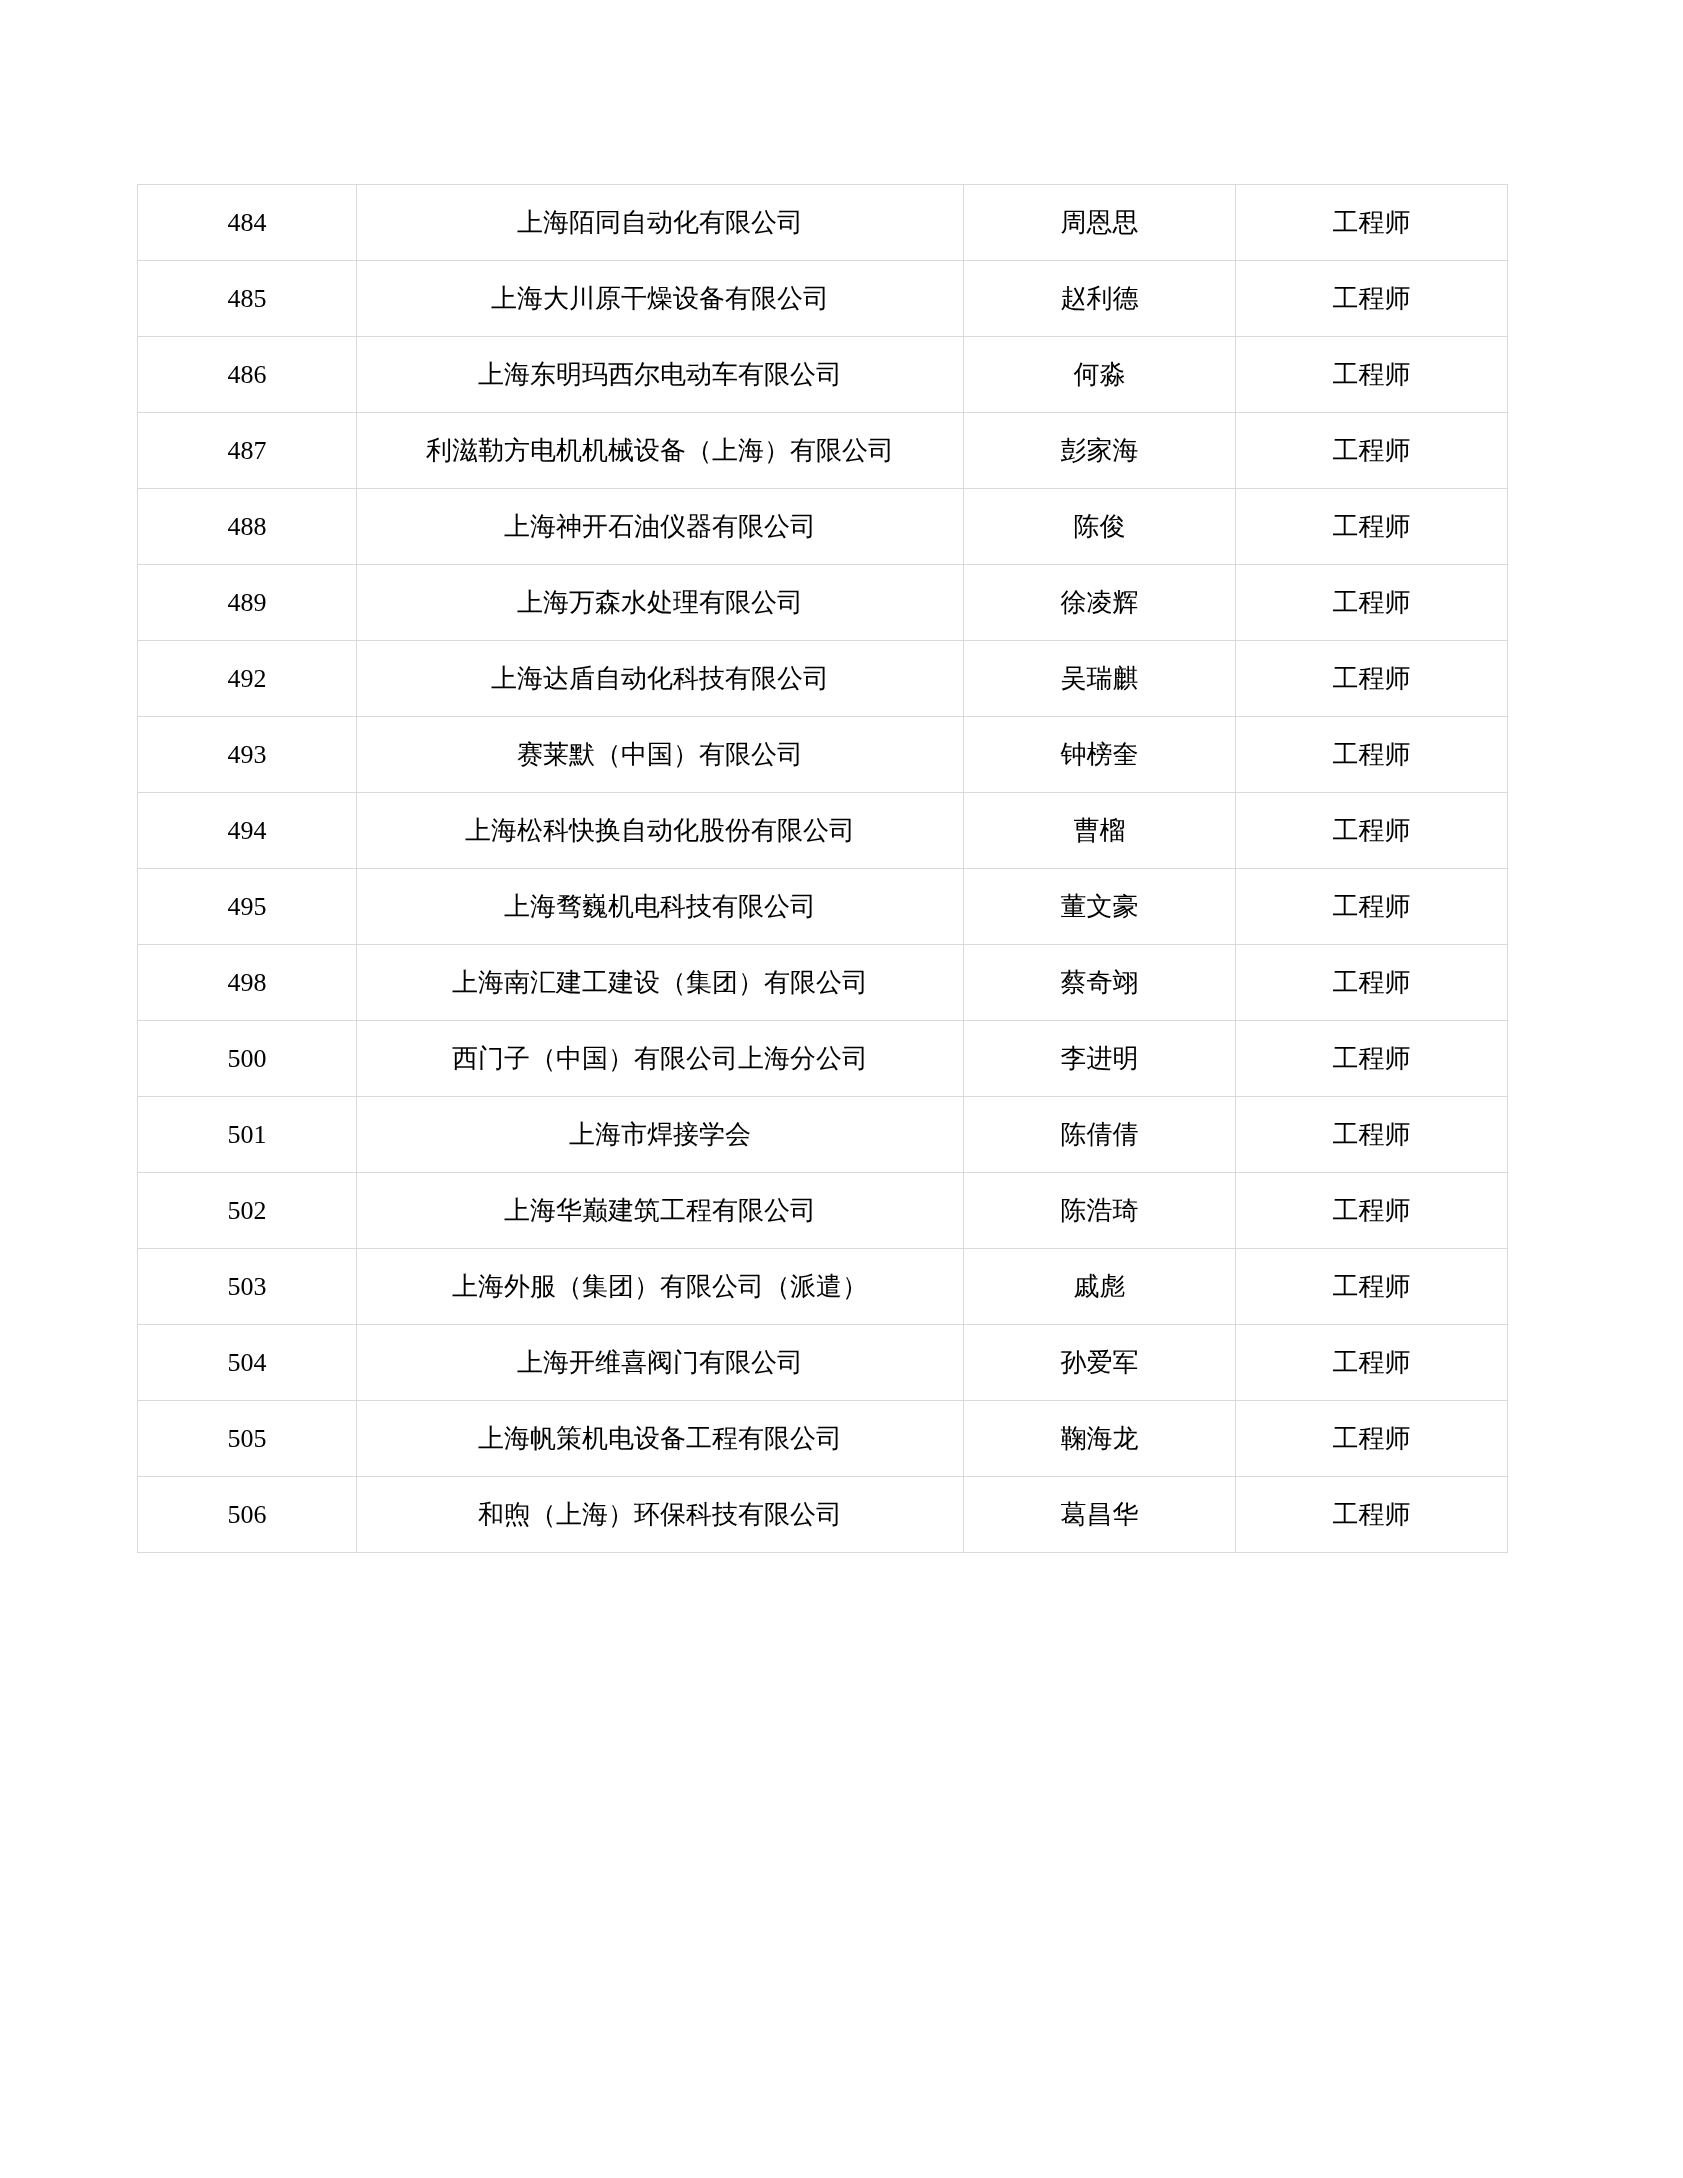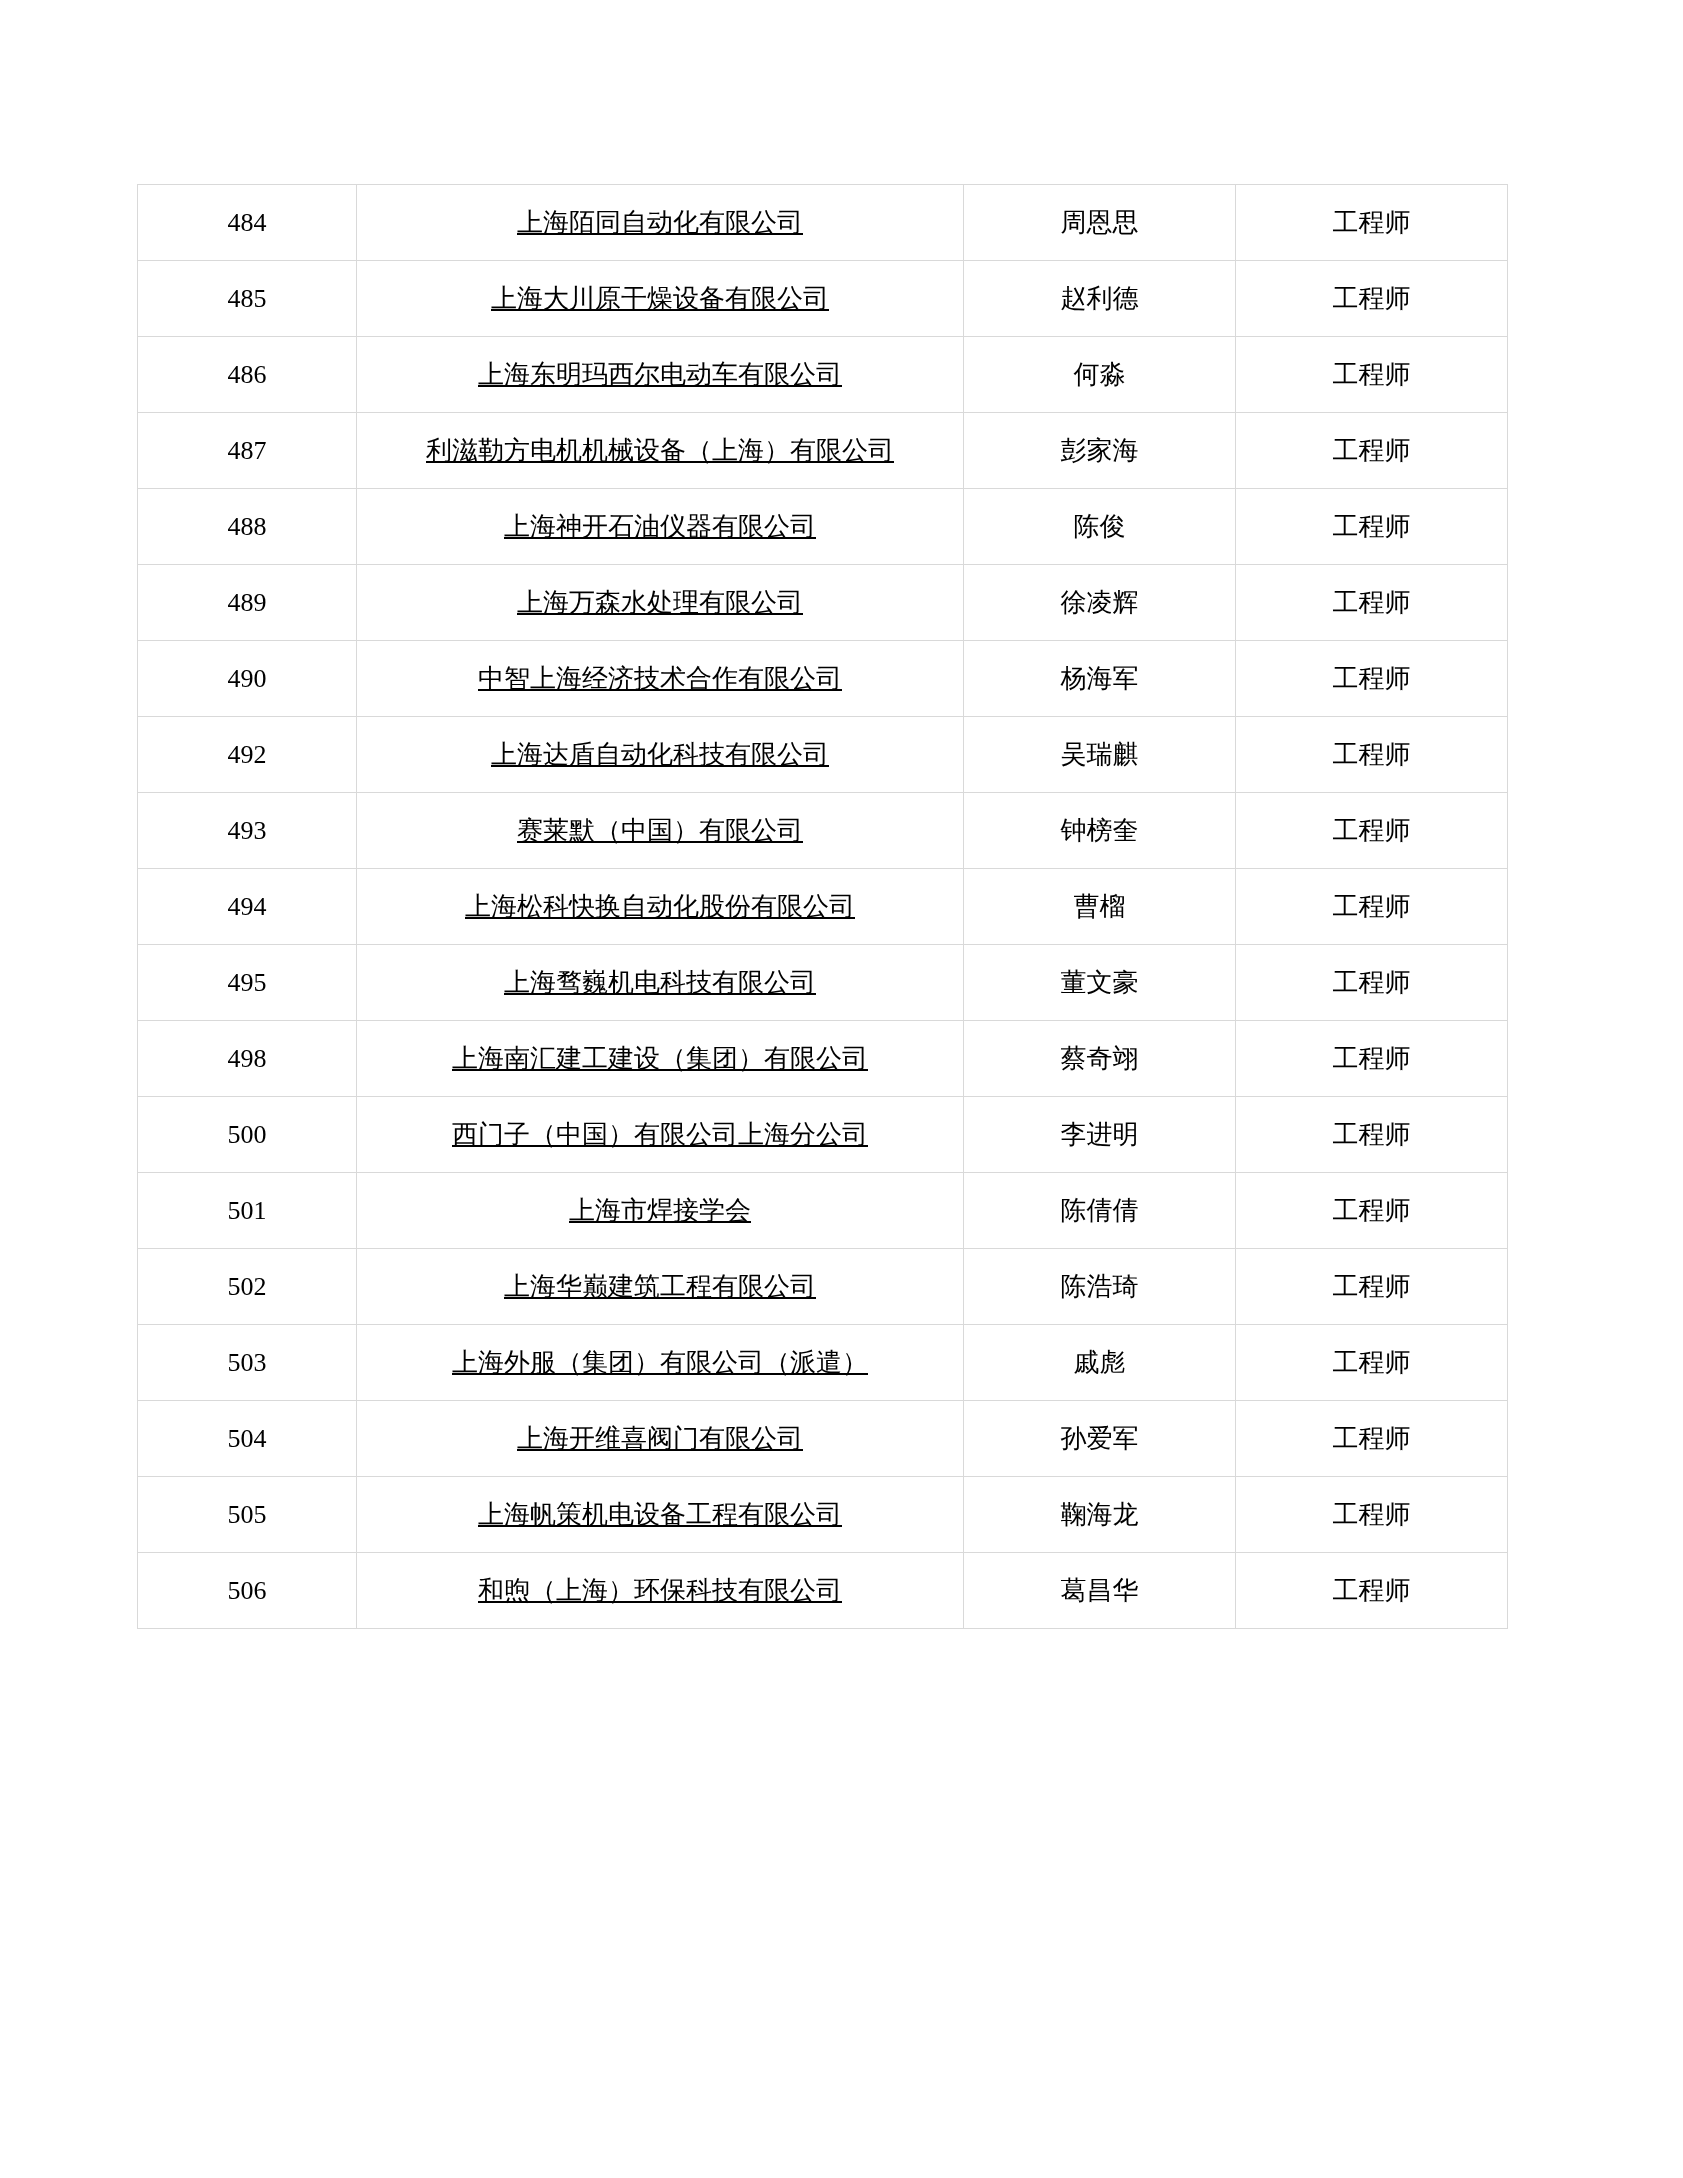--- a/index.html
+++ b/index.html
@@ -34,21 +34,20 @@
     font-size: 26px;
     line-height: 1.3;
     padding: 0 6px;
     font-family: "Liberation Serif", "DejaVu Serif", serif;
   }
   td.col-no {
     width: 206px;
   }
   td.col-company {
     width: 594px;
-    text-decoration: underline;
   }
   td.col-name {
     width: 259px;
   }
   td.col-title {
     width: 259px;
   }
 </style>
 </head>
 <body>
@@ -83,26 +82,20 @@
         <tr>
           <td class="col-no">488</td>
           <td class="col-company">上海神开石油仪器有限公司</td>
           <td class="col-name">陈俊</td>
           <td class="col-title">工程师</td>
         </tr>
         <tr>
           <td class="col-no">489</td>
           <td class="col-company">上海万森水处理有限公司</td>
           <td class="col-name">徐凌辉</td>
-          <td class="col-title">工程师</td>
-        </tr>
-        <tr>
-          <td class="col-no">490</td>
-          <td class="col-company">中智上海经济技术合作有限公司</td>
-          <td class="col-name">杨海军</td>
           <td class="col-title">工程师</td>
         </tr>
         <tr>
           <td class="col-no">492</td>
           <td class="col-company">上海达盾自动化科技有限公司</td>
           <td class="col-name">吴瑞麒</td>
           <td class="col-title">工程师</td>
         </tr>
         <tr>
           <td class="col-no">493</td>

